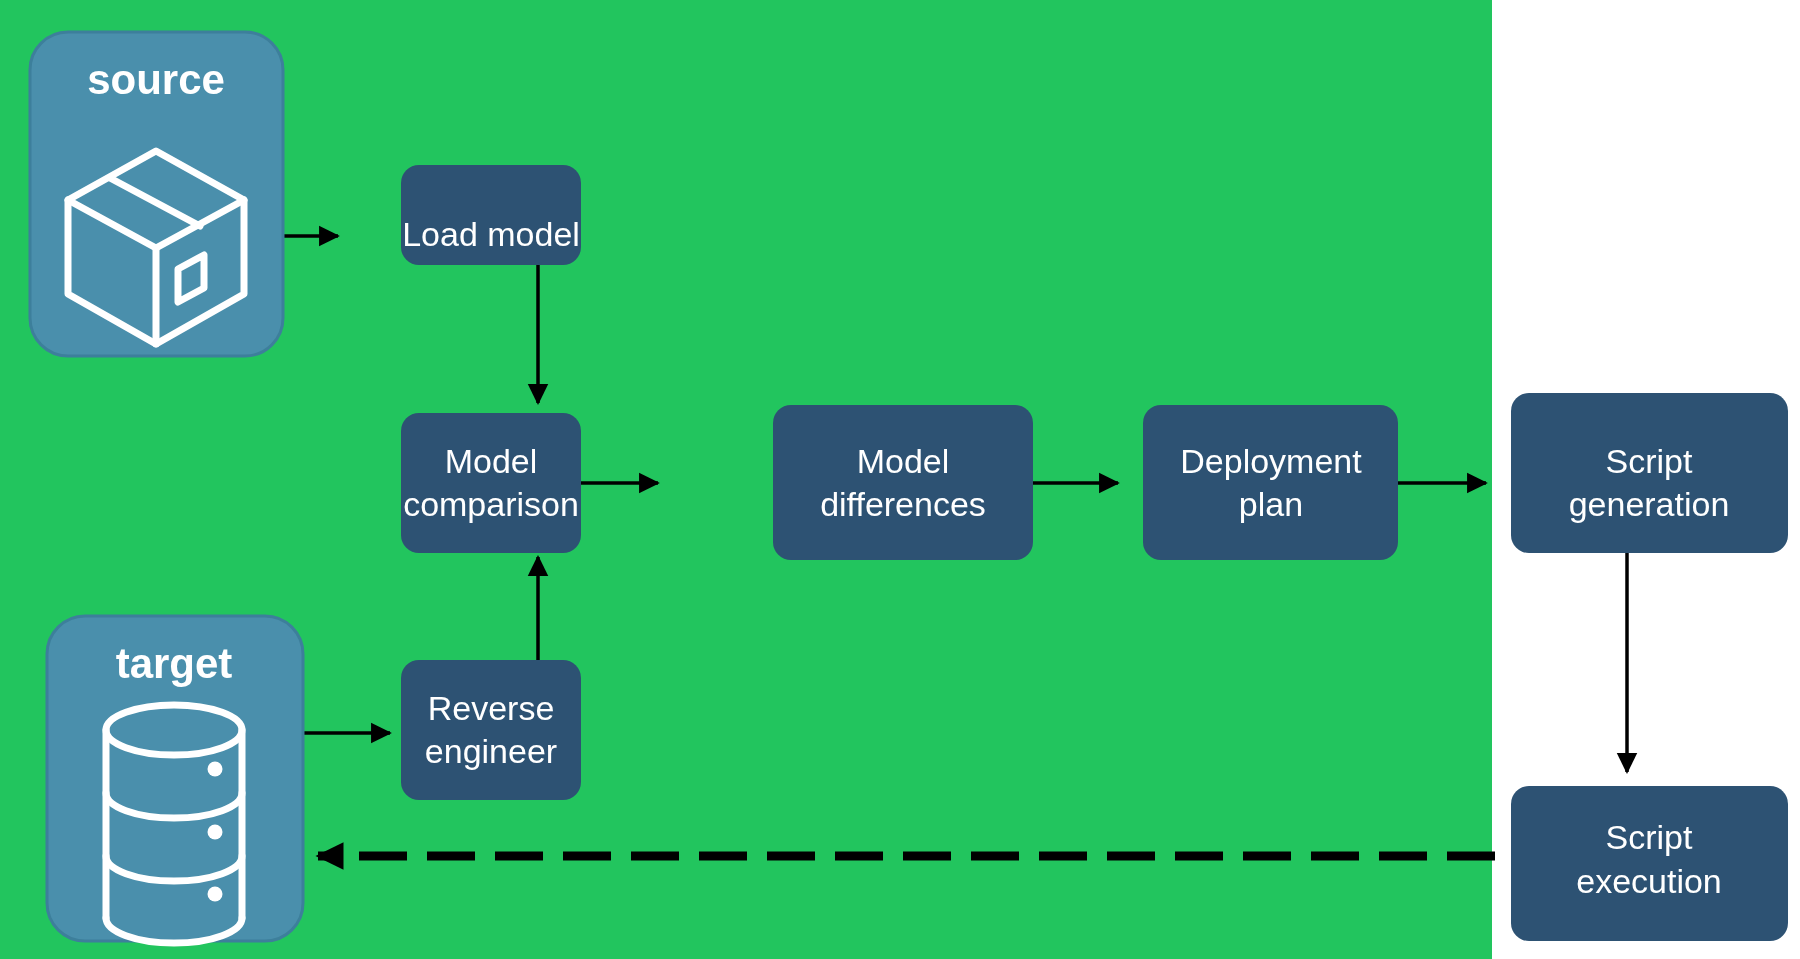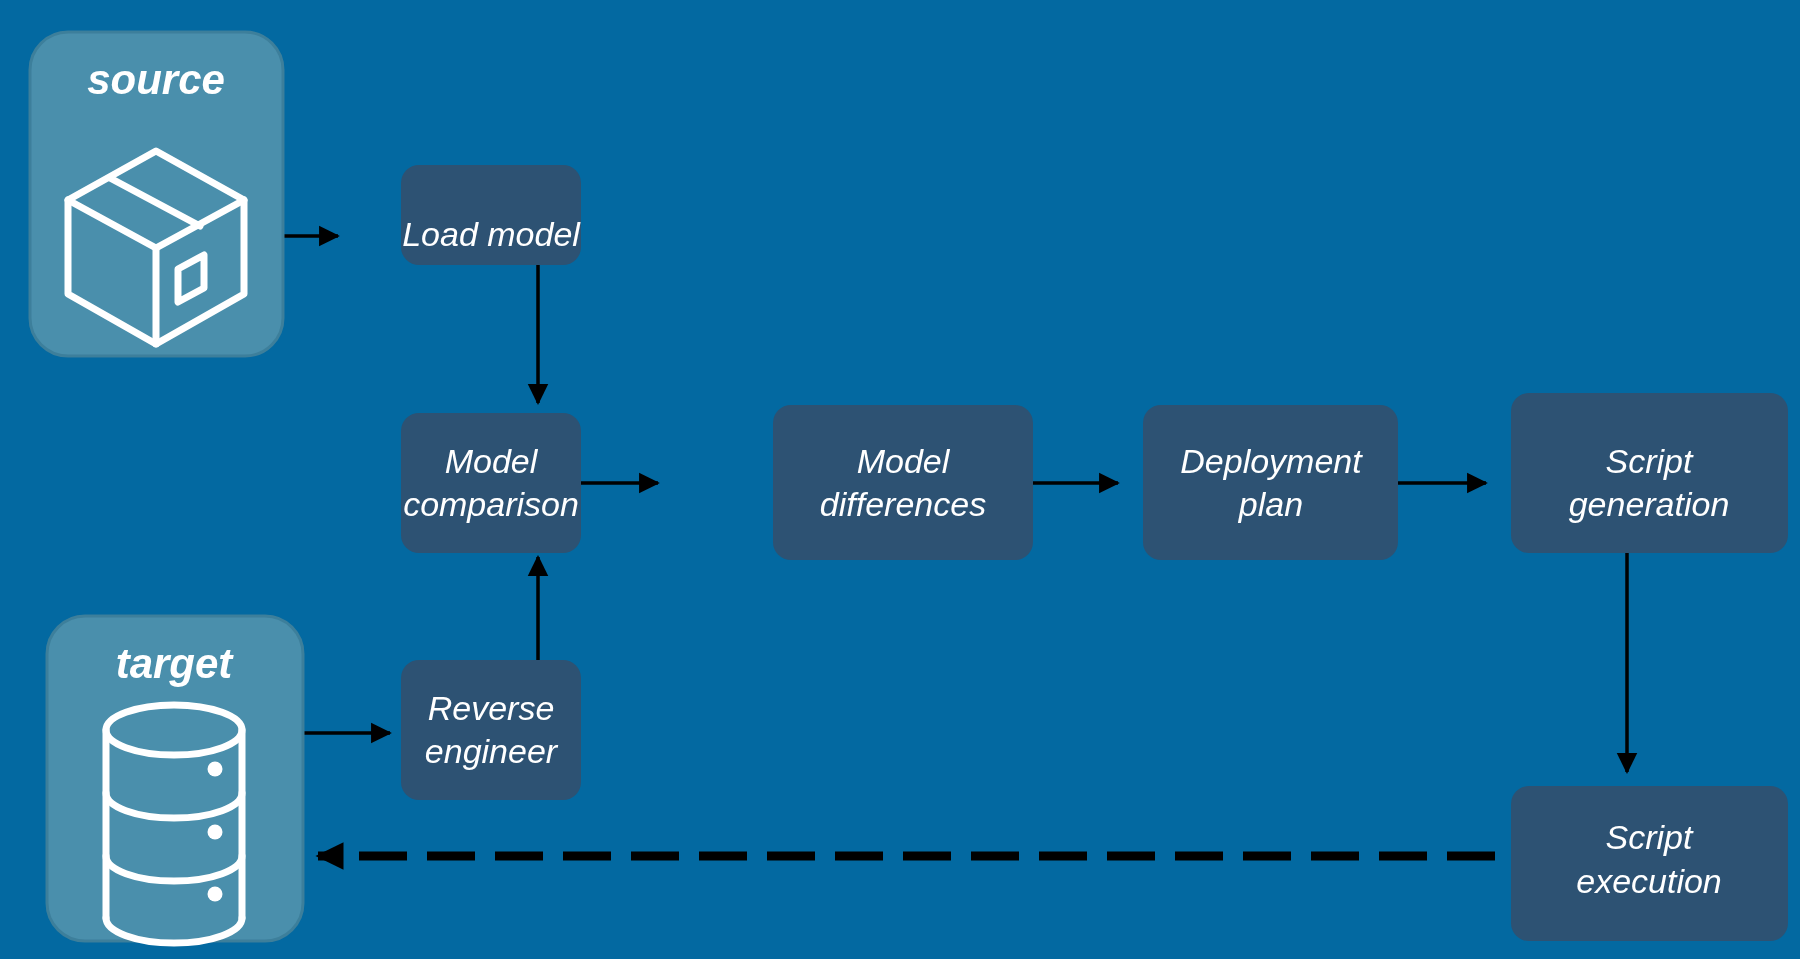--- a/index.html
+++ b/index.html
@@ -9,24 +9,23 @@
     background: #ffffff;
   }
   body {
     width: 1800px;
     height: 959px;
     font-family: "Liberation Sans", sans-serif;
     overflow: hidden;
   }
   #diagram-root {
     position: relative;
-    width: 1800px;
+    width: 1492px;
     height: 959px;
-    background: #0369a1;
-    font-style: italic;
+    background: #22c55e;
   }
   svg.diagram-canvas {
     position: absolute;
     top: 0;
     left: 0;
     width: 1800px;
     height: 959px;
     display: block;
   }
   .endpoint-rect {

